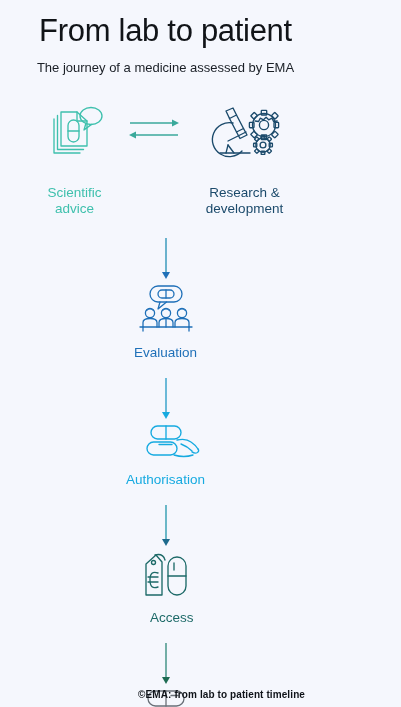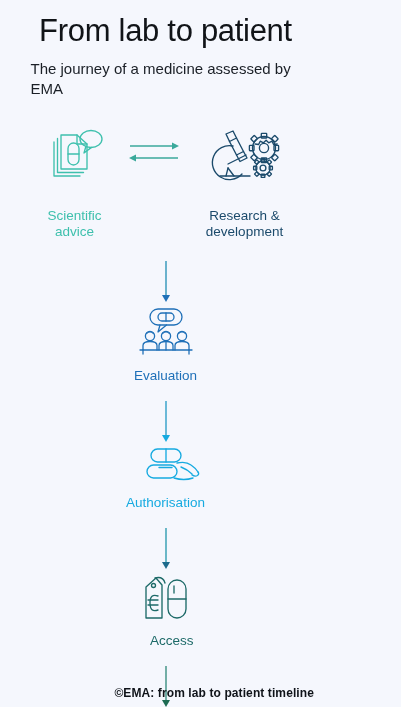--- a/index.html
+++ b/index.html
@@ -27,23 +27,23 @@
     margin-top: 14px;
     font-size: 31px;
     font-weight: 400;
     color: #111418;
     letter-spacing: -0.3px;
     line-height: 1.1;
     text-align: center;
   }
   .subtitle {
     margin-top: 11px;
-    font-size: 15px;
+    font-size: 13px;
     color: #1a1f26;
-    text-align: left;
+    text-align: center;
     line-height: 1.35;
     width: 270px;
   }
 
   
   .row-top {
     margin-top: 26px;
     width: 300px;
     display: flex;
     flex-direction: row;
@@ -96,23 +96,23 @@
     align-items: flex-end;
   }
   .stage .icon-box-v {
     display: flex;
     align-items: center;
     justify-content: center;
   }
 
   .footer {
     position: absolute;
-    right: 17px;
+    right: 26px;
     bottom: 7px;
-    font-size: 12px;
+    font-size: 10px;
     color: #0f1319;
     font-weight: bold;
     letter-spacing: 0.1px;
   }
   svg { display: block; }
 </style>
 </head>
 <body>
 
 <div class="page">

